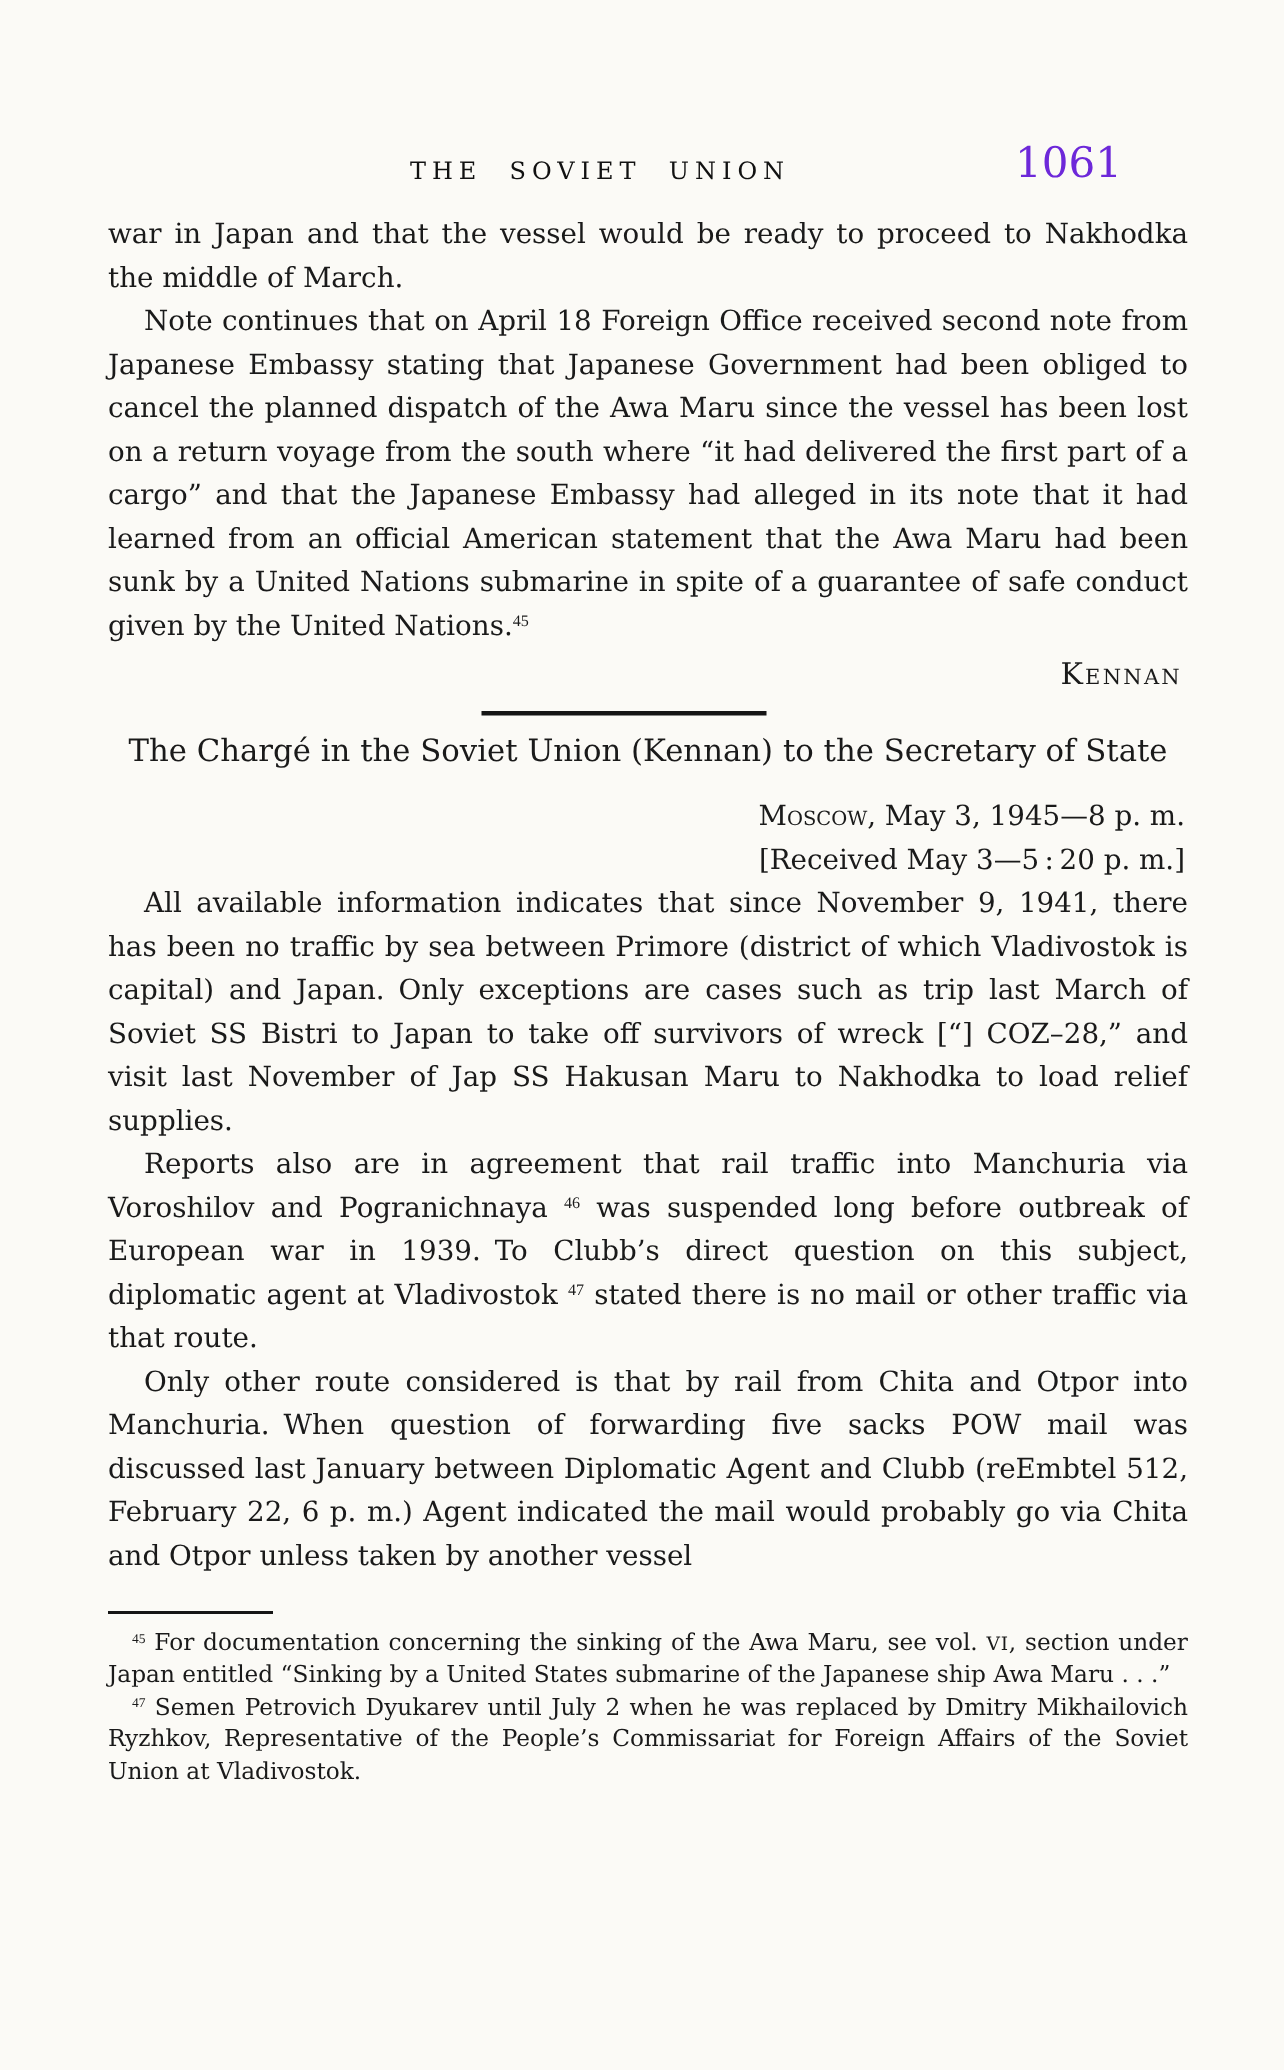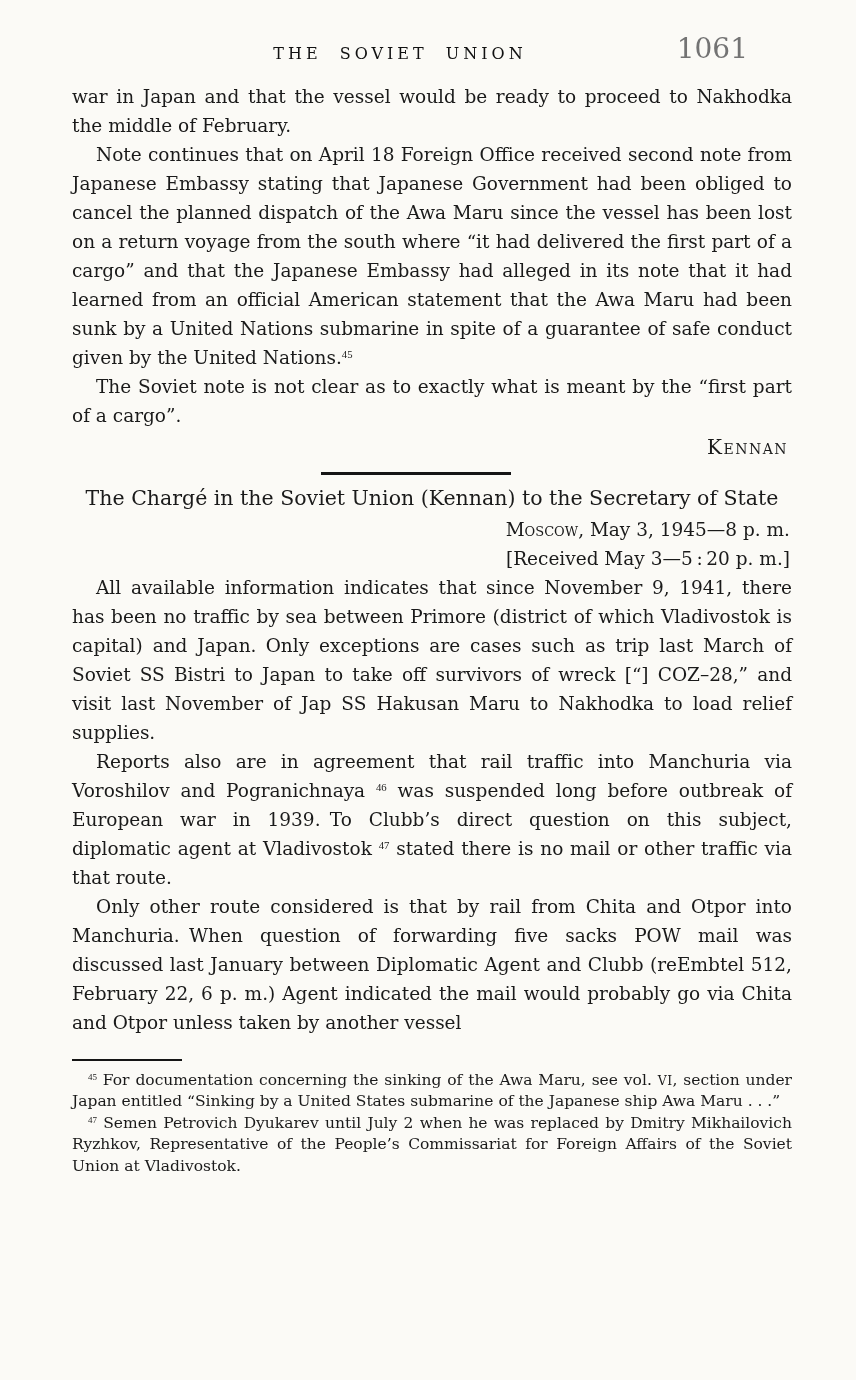--- a/index.html
+++ b/index.html
@@ -2,36 +2,36 @@
 <html><head>
 <meta charset="utf-8">
 <style>
   html,body{margin:0;padding:0;background:#e8e6e0;}
   .page{
     position:relative;
     width:856px;height:1380px;
     background:#fbfaf6;
     color:#1a1a1a;
     box-sizing:border-box;
-    padding:40px 64px 0 72px;
+    padding:100px 64px 0 72px;
     overflow:hidden;
     font-family:"DejaVu Serif","Liberation Serif",serif;
   }
   
   .running-header{position:relative;height:30px;margin-bottom:12px;}
   .running-head{
     position:absolute;left:0;width:100%;top:4px;
     text-align:center;
     transform:translateX(-32px);
     font-size:16px;letter-spacing:4px;word-spacing:9px;
     color:#111;
   }
   .page-number{
     position:absolute;right:44px;top:-8px;
-    font-size:28px;color:#737373;
+    font-size:28px;color:#6d28d9;
   }
   
   .body-text{font-size:18.5px;line-height:29px;}
   p{margin:0;}
   .para{text-align:justify;}
   .indent{text-indent:24px;}
   .it{}
   .sc{font-variant:small-caps;}
   .sm{font-size:.8em;letter-spacing:.5px;}
   sup{font-size:.58em;line-height:0;vertical-align:.55em;font-family:Liberation Serif, serif;}
@@ -45,21 +45,21 @@
     width:190px;height:2.5px;background:#151515;
     margin:12px auto 10px;
     transform:translateX(-16px);
   }
   .citation{
     font-size:14.5px;font-weight:700;letter-spacing:.2px;
     margin:0 0 7px;line-height:20px;
   }
   .doc-heading{
     font-size:20.5px;text-align:center;
-    margin:0 0 3px;line-height:27px;
+    margin:0 0 16px;line-height:27px;
   }
   .dateline,.received{
     text-align:right;line-height:29px;padding-right:2px;
   }
   .footnote-rule{
     width:110px;height:2px;background:#151515;
     margin:22px 0 9px;
   }
   .footnotes{font-size:15.5px;line-height:21.5px;}
   .footnote{text-align:justify;text-indent:16px;}
@@ -70,23 +70,22 @@
 <div class="page">
 
   <header class="running-header">
     <span class="running-head">THE SOVIET UNION</span>
     <span class="page-number">1061</span>
   </header>
 
   <main class="body-text">
 
     <section>
-      <p class="para"><span>war in Japan and that the vessel would be ready to proceed to Nakhodka the middle of February.</span></p>
+      <p class="para"><span>war in Japan and that the vessel would be ready to proceed to Nakhodka the middle of March.</span></p>
       <p class="para indent"><span>Note continues that on April 18 Foreign Office received second note from Japanese Embassy stating that Japanese Government had been obliged to cancel the planned dispatch of the </span><span class="it">Awa Maru</span><span> since the vessel has been lost on a return voyage from the south where “it had delivered the first part of a cargo” and that the Japanese Embassy had alleged in its note that it had learned from an official American statement that the </span><span class="it">Awa Maru</span><span> had been sunk by a United Nations submarine in spite of a guarantee of safe conduct given by the United Nations.</span><sup>45</sup></p>
-      <p class="para indent"><span>The Soviet note is not clear as to exactly what is meant by the “first part of a cargo”.</span></p>
       <p class="signature">Kennan</p>
     </section>
 
     <div class="section-rule"></div>
 
     <section>
       <p class="doc-heading"><span class="it">The Chargé in the Soviet Union (Kennan) to the Secretary of State</span></p>
       <p class="dateline"><span class="sc">Moscow</span><span>, May 3, 1945—8 p. m.</span></p>
       <p class="received">[Received May 3—5 : 20 p. m.]</p>
       <p class="para indent"><span>All available information indicates that since November 9, 1941, there has been no traffic by sea between Primore (district of which Vladivostok is capital) and Japan. Only exceptions are cases such as trip last March of Soviet SS </span><span class="it">Bistri</span><span> to Japan to take off survivors of wreck [“] COZ–28,” and visit last November of Jap SS </span><span class="it">Hakusan Maru</span><span> to Nakhodka to load relief supplies.</span></p>

